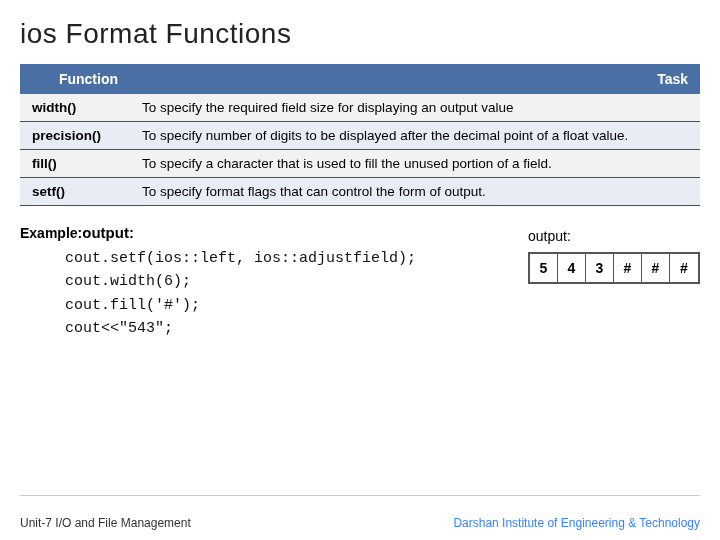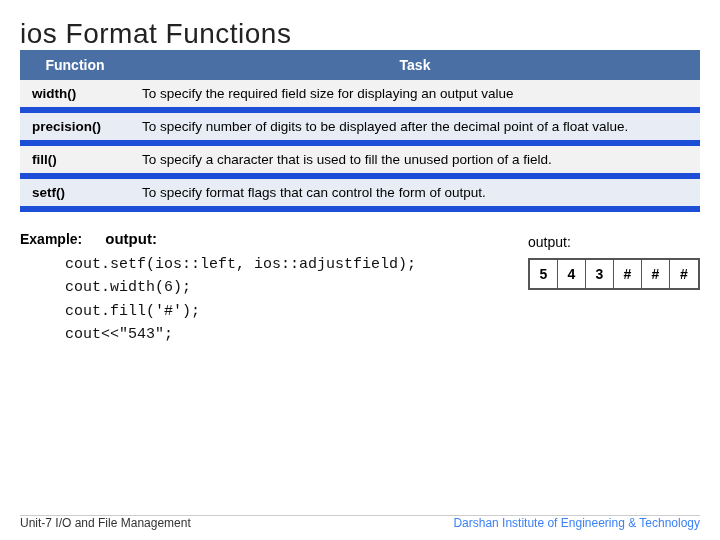--- a/index.html
+++ b/index.html
@@ -17,44 +17,45 @@
       height: 540px;
       padding: 18px 20px 10px 20px;
       display: flex;
       flex-direction: column;
     }
 
     .page-title {
       font-size: 28px;
       font-weight: 400;
       color: #222;
+      margin-bottom: 14px;
       letter-spacing: 0.5px;
     }
 
     
     .func-table {
       width: 100%;
       border-collapse: collapse;
       margin-bottom: 18px;
     }
 
     .func-table th {
       background: #4a6fa5;
       color: #fff;
       padding: 7px 12px;
-      text-align: center;
+      text-align: right;
       font-size: 14px;
       font-weight: 600;
     }
 
     .func-table td {
       padding: 6px 12px;
       font-size: 13.5px;
       vertical-align: top;
-      border-bottom: 6px solid #1d4ed8;
+      border-bottom: 1px solid #1d4ed8;
     }
 
     .func-table tr:nth-child(odd) td {
       background: #f2f2f2;
     }
     .func-table tr:nth-child(even) td {
       background: #e8ecf4;
     }
 
     .func-table td:first-child {
@@ -116,39 +117,39 @@
       border-right: none;
     }
 
     
     .footer {
       display: flex;
       flex-direction: row;
       justify-content: space-between;
       align-items: center;
       margin-top: auto;
-      padding-top: 0;
+      padding-top: 20px;
       border-top: 1px solid #ccc;
     }
 
     .footer-left {
       font-size: 12px;
       color: #333;
     }
 
     .footer-right {
       font-size: 12px;
       color: #3b82f6;
     }
 
     .example-top-row {
       display: flex;
       flex-direction: row;
       align-items: baseline;
-      gap: 23px;
+      gap: 0;
       margin-bottom: 2px;
     }
 
     .output-inline-bold {
       font-weight: bold;
       font-size: 15px;
     }
 
     .bottom-left {
       flex: 1;

